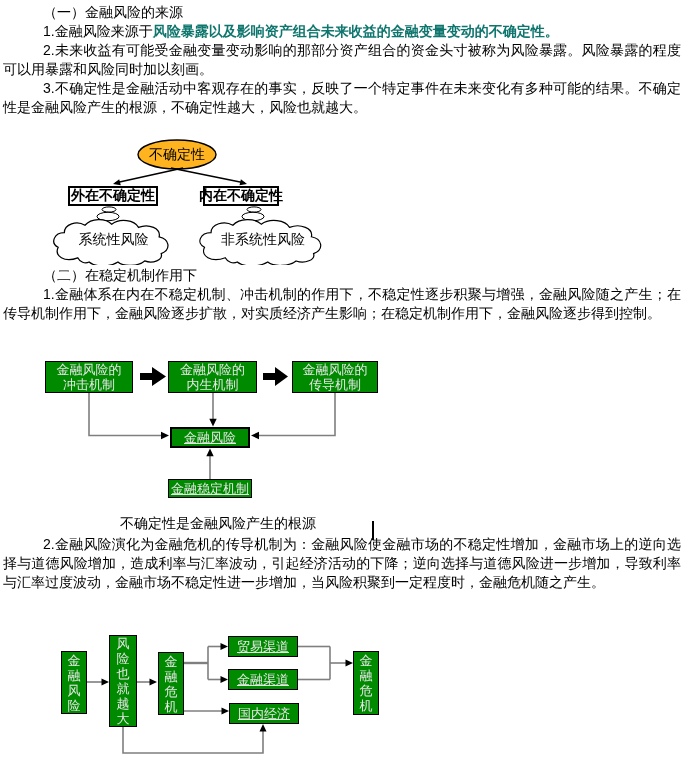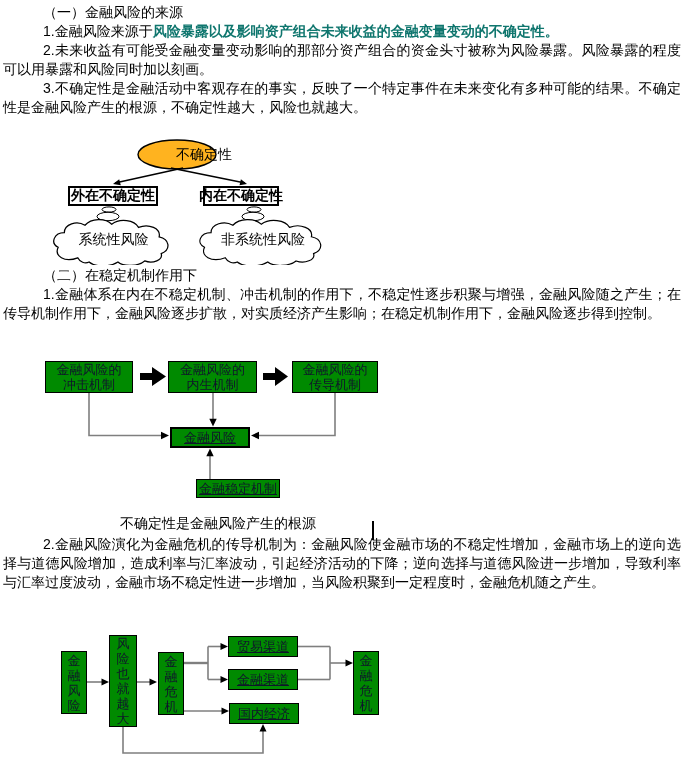--- a/index.html
+++ b/index.html
@@ -14,48 +14,48 @@
   .red-bold{color:#0f766e;font-weight:bold;}
   .caption-line{position:absolute;left:0;top:515px;width:683px;padding-left:120px;font-size:14px;box-sizing:border-box;}
   .text-cursor{position:absolute;left:372px;top:521px;width:2px;height:19px;background:#000;}
   
   .diagram{position:absolute;left:0;}
   .diagram svg{position:absolute;left:0;top:0;}
   
   #diagram1{top:138px;width:380px;height:127px;}
   .ellipse-label{
     position:absolute;left:139px;top:6px;width:76px;height:21px;
-    display:flex;align-items:center;justify-content:center;font-size:14px;margin-left:27px;
+    display:flex;align-items:center;justify-content:center;font-size:14px;
   }
   .white-box{
     position:absolute;background:#fff;border:2px solid #000;box-sizing:border-box;
     display:flex;align-items:center;justify-content:center;
     font-size:14px;font-weight:bold;white-space:nowrap;
   }
   #d1-left-box{left:68px;top:48px;width:90px;height:20px;}
   #d1-right-box{left:203px;top:48px;width:76px;height:20px;}
   .cloud-label{
     position:absolute;font-size:14px;display:flex;align-items:center;justify-content:center;white-space:nowrap;
   }
   #d1-left-cloud-label{left:52px;top:90px;width:123px;height:24px;}
   #d1-right-cloud-label{left:198px;top:90px;width:130px;height:24px;}
   
   .green-box{
     position:absolute;background:#008A00;border:1px solid #000;box-sizing:border-box;
-    color:#0f172a;display:flex;flex-direction:column;align-items:center;justify-content:center;
+    color:#e5e5e5;display:flex;flex-direction:column;align-items:center;justify-content:center;
     font-size:13px;line-height:15px;text-align:center;white-space:nowrap;
   }
   .green-box .ul{text-decoration:underline;}
   
   #diagram2{top:356px;width:400px;height:145px;}
   #d2-box-shock{left:45px;top:5px;width:88px;height:32px;}
   #d2-box-endo{left:168px;top:5px;width:89px;height:32px;}
   #d2-box-trans{left:292px;top:5px;width:86px;height:32px;}
   #d2-box-risk{left:170px;top:71px;width:80px;height:21px;border-width:2px;}
-  #d2-box-stability{left:168px;top:123px;width:84px;height:19px;margin-left:28px;}
+  #d2-box-stability{left:168px;top:123px;width:84px;height:19px;}
   
   #diagram3{top:628px;width:420px;height:139px;}
   .vert{letter-spacing:0;word-break:break-all;white-space:normal;line-height:15px;padding:0 5px;}
   #d3-box-risk{left:61px;top:23px;width:26px;height:63px;}
   #d3-box-channel{left:109px;top:7px;width:28px;height:92px;}
   #d3-box-crisis1{left:158px;top:24px;width:26px;height:63px;}
   #d3-box-crisis2{left:353px;top:23px;width:26px;height:64px;}
   #d3-box-trade{left:228px;top:8px;width:70px;height:21px;}
   #d3-box-financial{left:228px;top:41px;width:70px;height:21px;}
   #d3-box-economy{left:229px;top:75px;width:70px;height:21px;}

